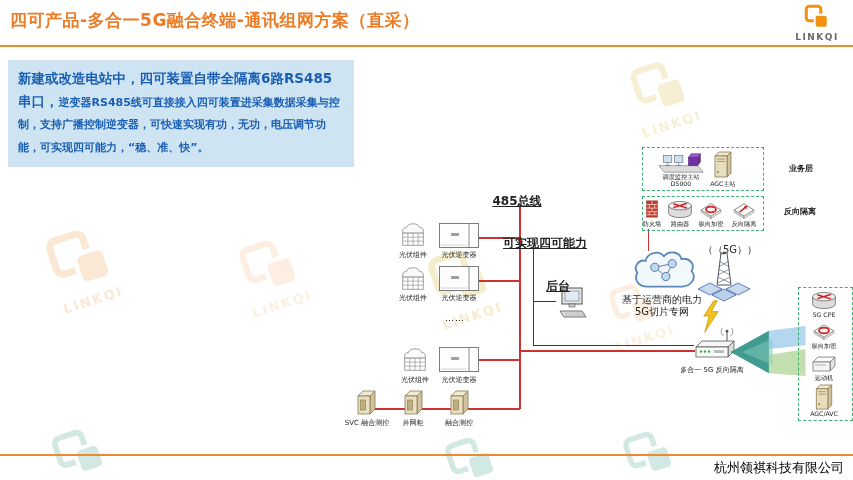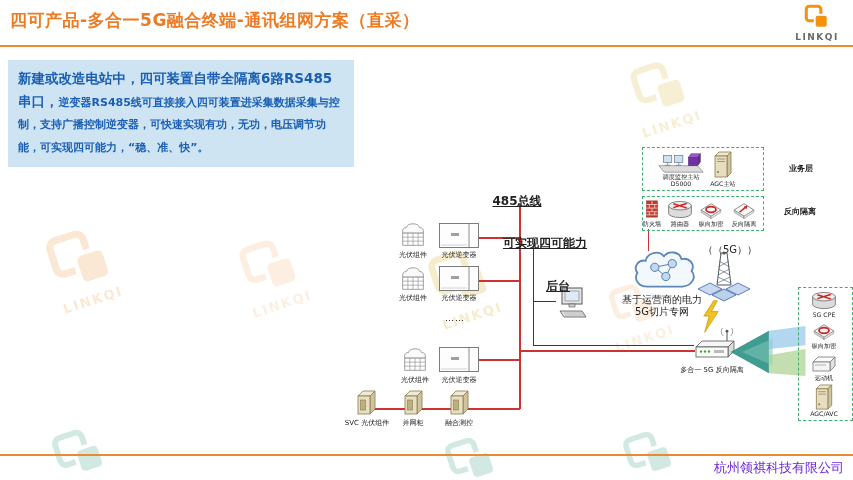--- a/index.html
+++ b/index.html
@@ -28,21 +28,21 @@
   .zone{position:absolute;border:1px dashed #3cae6e;}
   .icon{position:absolute;}
   
   .wm{position:absolute;transform:rotate(-18deg);text-align:center;pointer-events:none;}
   .wm .wm-t{display:block;font-size:13px;font-weight:bold;letter-spacing:2px;margin-top:0px;}
   .wm-o{color:#ef9a3f;opacity:.15;}
   .wm-y{color:#d9b32c;opacity:.20;}
   .wm-g{color:#55a896;opacity:.26;}
   
   .bot-rule{position:absolute;left:0;top:454px;width:853px;height:2px;background:#ec8a33;}
-  .company{position:absolute;right:9px;top:459px;font-size:13px;color:#6d28d9;}
+  .company{position:absolute;right:9px;top:459px;font-size:13px;color:#000000;}
 </style>
 </head>
 <body>
 
 <div class="slide">
 
   <svg width="0" height="0" style="position:absolute" aria-hidden="true">
     <defs>
       <symbol id="s-lq" viewBox="0 0 34 34">
         <rect x="3" y="3" width="19" height="19" rx="4" fill="none" stroke="currentColor" stroke-width="4"></rect>
@@ -308,21 +308,21 @@
 
     <svg class="icon" style="left:354px;top:389px" width="24" height="28">
         <use href="#s-box3d"></use>
       </svg>
     <svg class="icon" style="left:401px;top:389px" width="24" height="28">
         <use href="#s-box3d"></use>
       </svg>
     <svg class="icon" style="left:447px;top:389px" width="24" height="28">
         <use href="#s-box3d"></use>
       </svg>
-    <div class="lbl" style="left:367px;top:418px">SVC 光伏组件</div>
+    <div class="lbl" style="left:367px;top:418px">SVC 融合测控</div>
     <div class="lbl" style="left:413px;top:418px">并网柜</div>
     <div class="lbl" style="left:459px;top:418px">融合测控</div>
 
     <svg class="icon" style="left:694px;top:328px" width="42" height="36">
         <use href="#s-terminal"></use>
       </svg>
     <div class="lbl" style="left:712px;top:365px">多合一 5G 反向隔离</div>
 
     <svg class="icon" style="left:628px;top:248px" width="72" height="46">
         <use href="#s-cloud"></use>

